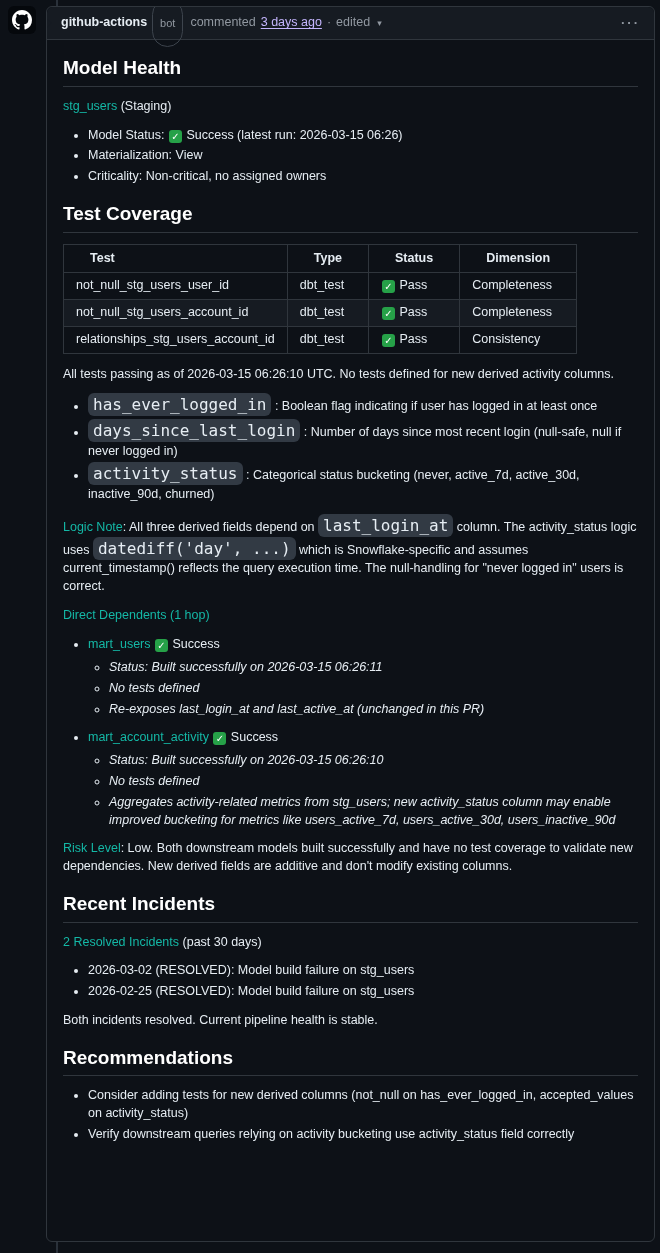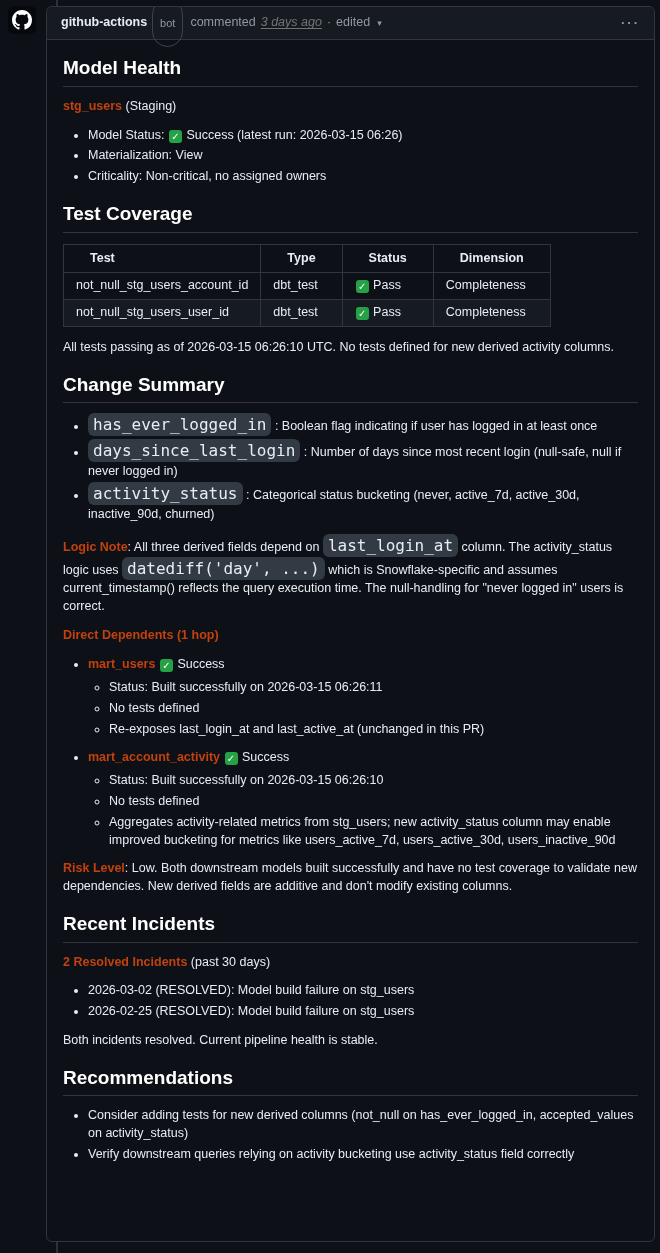--- a/index.html
+++ b/index.html
@@ -28,36 +28,36 @@
   }
   .bubble-caret {
     position:absolute; left:-5px; top:12px; width:8px; height:8px; background:#161b22;
     border-left:1px solid #30363d; border-bottom:1px solid #30363d; transform:rotate(45deg);
   }
   .author { color:#e6edf3; font-weight:700; text-decoration:none; }
   .bot-badge {
     border:1px solid #3d444d; border-radius:999px; padding:15px 7px; font-size:11px;
     line-height:16px; color:#9198a1; margin-right:2px;
   }
-  .timestamp { color:#737373; text-decoration:underline; text-underline-offset:2px; cursor:pointer;font-style:italic; }
+  .timestamp { color:#c4b5fd; text-decoration:underline; text-underline-offset:2px; cursor:pointer; }
   .caret-down { font-size:9px; color:#9198a1; margin-left:2px; cursor:pointer; }
   .kebab { margin-left:auto; color:#9198a1; letter-spacing:2px; font-weight:700; font-size:13px; cursor:pointer; line-height:10px; }
   .comment-body { padding:14px 16px 10px 16px; }
   h2.section {
     font-size:19px; font-weight:700; color:#ffffff; margin:16px 0 11px 0;
     padding-bottom:6px; border-bottom:1px solid #30363d; line-height:1.25;
   }
   h2.section:first-child { margin-top:2px; }
   p { margin:0 0 11px 0; }
   ul { margin:0 0 11px 0; padding-left:25px; }
   li { margin:3px 0; }
   ul.sub { list-style:circle; margin:6px 0 10px 0; padding-left:21px; }
-  ul.sub li { margin:3px 0; color:#e6edf3; }
+  ul.sub li { margin:3px 0; color:#e6edf3;font-style:italic; }
   ul.deps > li { margin:6px 0 10px 0; }
-  b, strong { font-weight:700; color:#c2410c; }
+  b, strong { font-weight:400; color:#14b8a6; }
   .check {
     display:inline-block; width:13px; height:13px; background:#26a148; border-radius:3px;
     color:#ffffff; font-size:10px; font-weight:700; line-height:13px; text-align:center;
     vertical-align:-1px; margin:0 1px;
   }
   .check::before { content:"\2713"; }
   code {
     font-family:"DejaVu Sans Mono","Liberation Mono",monospace; font-size:16px;
     background:#323a44; color:#e6edf3; padding:2px 5px; border-radius:6px; white-space:nowrap;
   }
@@ -106,36 +106,41 @@
       <thead>
         <tr>
           <th>Test</th>
           <th>Type</th>
           <th>Status</th>
           <th>Dimension</th>
         </tr>
       </thead>
       <tbody>
         <tr>
+          <td>not_null_stg_users_user_id</td>
+          <td>dbt_test</td>
+          <td><span class="check"></span> <span>Pass</span></td>
+          <td>Completeness</td>
+        </tr>
+        <tr>
           <td>not_null_stg_users_account_id</td>
           <td>dbt_test</td>
           <td><span class="check"></span> <span>Pass</span></td>
           <td>Completeness</td>
         </tr>
         <tr>
-          <td>not_null_stg_users_user_id</td>
+          <td>relationships_stg_users_account_id</td>
           <td>dbt_test</td>
           <td><span class="check"></span> <span>Pass</span></td>
-          <td>Completeness</td>
+          <td>Consistency</td>
         </tr>
       </tbody>
     </table>
     <p>All tests passing as of 2026-03-15 06:26:10 UTC. No tests defined for new derived activity columns.</p>
 
-    <h2 class="section">Change Summary</h2>
     <ul>
       <li><code>has_ever_logged_in</code> <span>: Boolean flag indicating if user has logged in at least once</span></li>
       <li><code>days_since_last_login</code> <span>: Number of days since most recent login (null-safe, null if never logged in)</span></li>
       <li><code>activity_status</code> <span>: Categorical status bucketing (never, active_7d, active_30d, inactive_90d, churned)</span></li>
     </ul>
     <p><strong>Logic Note</strong><span>: All three derived fields depend on</span> <code>last_login_at</code> <span>column. The activity_status logic uses</span> <code>datediff('day', ...)</code> <span>which is Snowflake-specific and assumes current_timestamp() reflects the query execution time. The null-handling for "never logged in" users is correct.</span></p>
 
     <p><strong>Direct Dependents (1 hop)</strong></p>
     <ul class="deps">
       <li>

